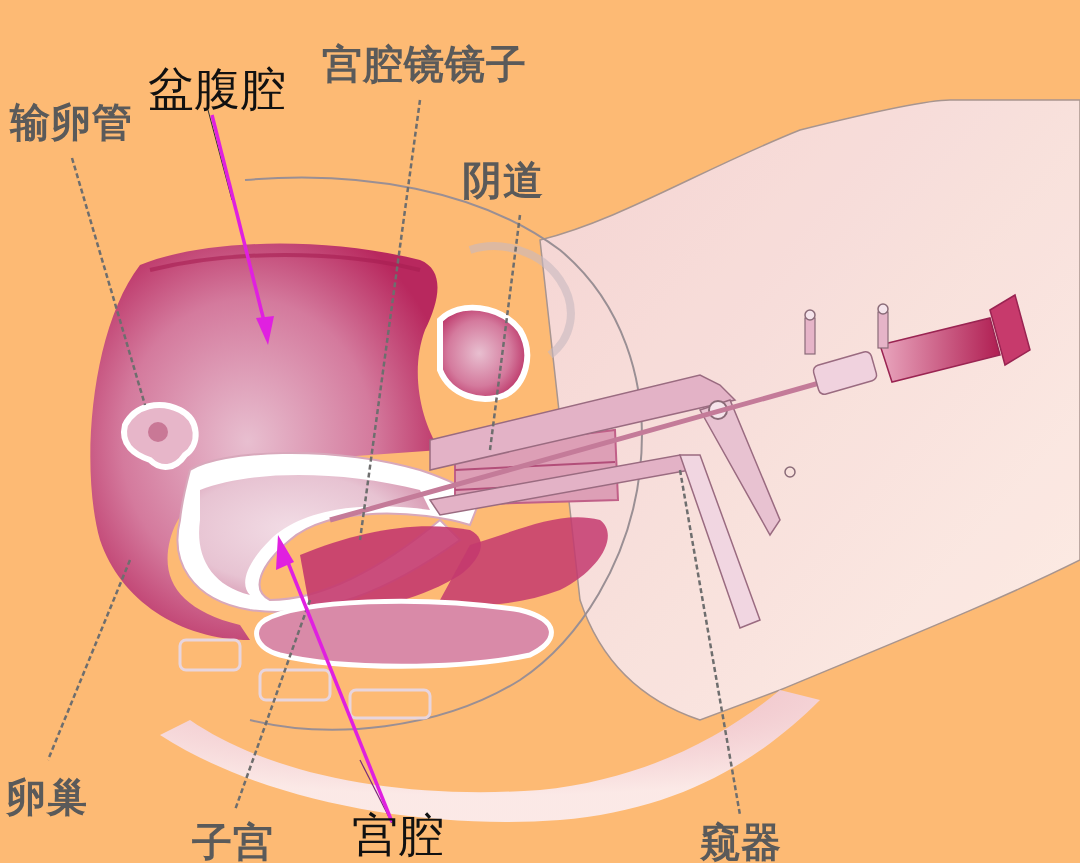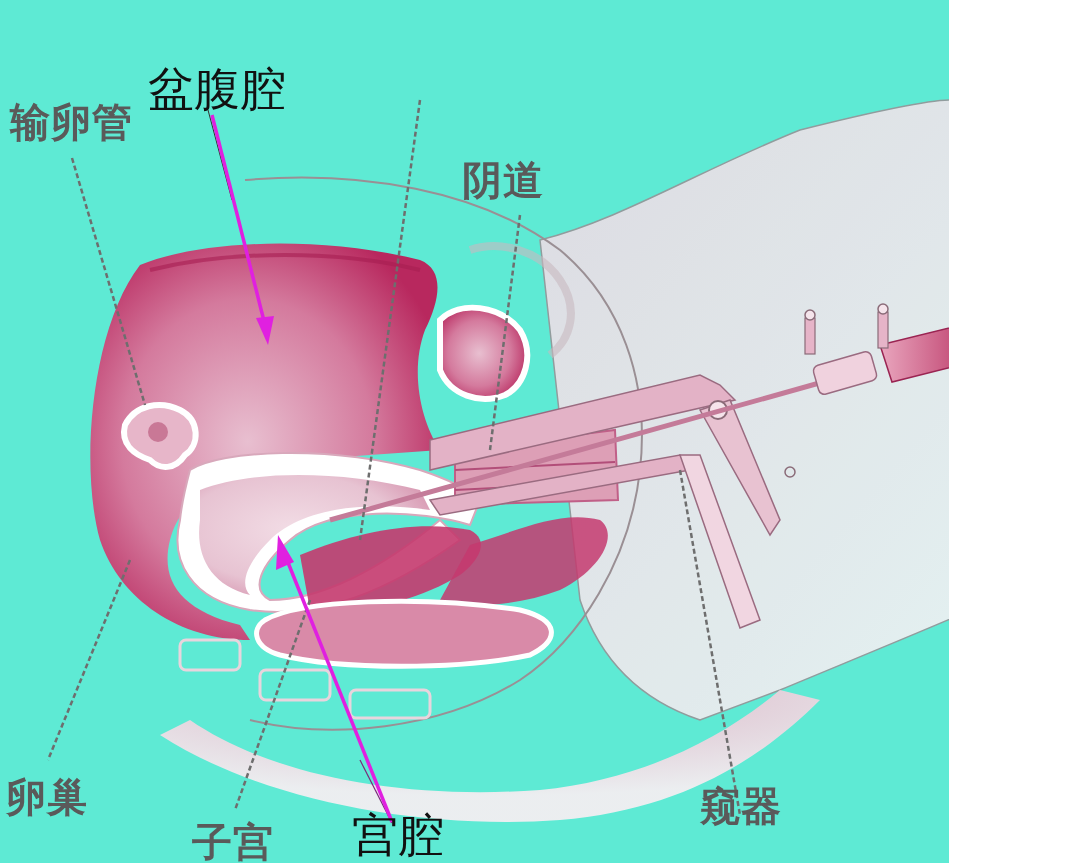--- a/index.html
+++ b/index.html
@@ -1,21 +1,21 @@
 <!DOCTYPE html>
 <html><head>
 <meta charset="utf-8">
 <style>
   html, body { margin: 0; padding: 0; background: #ffffff; }
   #stage {
     position: relative;
-    width: 949px;
+    width: 1080px;
     height: 863px;
     overflow: hidden;
-    background: #5eead4;
+    background: #fdba74;
     font-family: "DejaVu Sans", sans-serif;
   }
   #stage svg.art { position: absolute; left: 0; top: 0; }
   .label {
     position: absolute;
     white-space: nowrap;
     line-height: 1;
   }
   .label.gray {
     color: #5a5a5a;
@@ -158,20 +158,21 @@
 
     <g>
       <line x1="212" y1="115" x2="265" y2="325" stroke="#e020e0" stroke-width="3.5"></line>
       <polygon points="256,318 274,316 268,345" fill="#e020e0"></polygon>
       <line x1="392" y1="822" x2="285" y2="555" stroke="#e020e0" stroke-width="3.5"></line>
       <polygon points="276,570 294,562 278,535" fill="#e020e0"></polygon>
     </g>
   </svg>
 
   <div class="label black" style="left:148px; top:66px;">盆腹腔</div>
+  <div class="label gray" style="left:322px; top:44px;">宫腔镜镜子</div>
   <div class="label gray" style="left:10px; top:102px;">输卵管</div>
   <div class="label gray" style="left:462px; top:160px;">阴道</div>
   <div class="label gray" style="left:6px; top:778px;font-family:Liberation Serif, serif;">卵巢</div>
   <div class="label gray" style="left:192px; top:822px;">子宫</div>
   <div class="label black" style="left:352px; top:812px;">宫腔</div>
-  <div class="label gray" style="left:700px; top:786px;">窥器</div>
+  <div class="label gray" style="left:700px; top:822px;">窥器</div>
 
 </div>
 
 </body></html>

